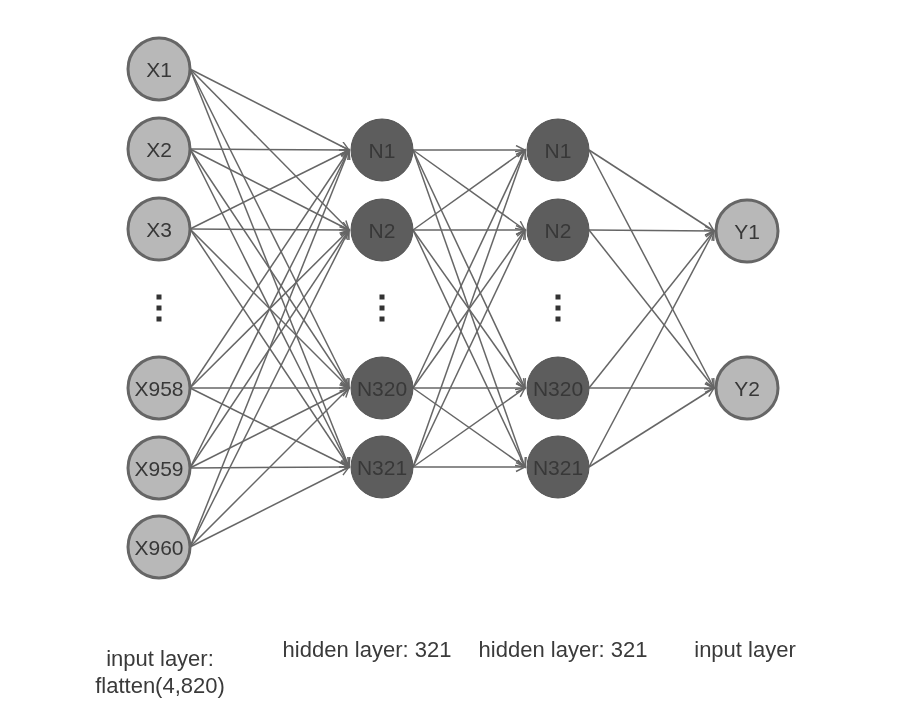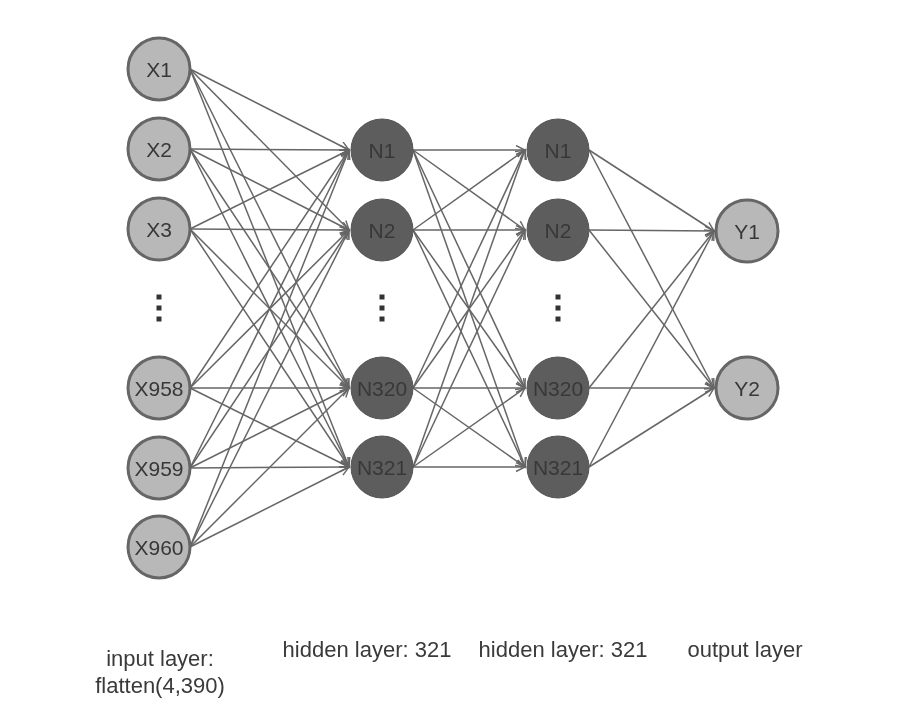--- a/index.html
+++ b/index.html
@@ -159,24 +159,24 @@
         </g>
         <g>
           <circle cx="747" cy="388" r="31" fill="#b8b8b8" stroke="#666666" stroke-width="3"></circle>
           <text class="node-label" x="747" y="388" dy="0.36em" text-anchor="middle" font-size="21" fill="#383838" font-family="&quot;Liberation Sans&quot;, sans-serif">Y2</text>
         </g>
       </g>
     </svg>
 
   <div class="caption" id="cap0" style="left: 160px; top: 672px;">
     <div>input layer:</div>
-    <div>flatten(4,390)</div>
+    <div>flatten(4,820)</div>
   </div>
   <div class="caption" id="cap1" style="left: 367px; top: 649px;">
     <div>hidden layer: 321</div>
   </div>
   <div class="caption" id="cap2" style="left: 563px; top: 649px;">
     <div>hidden layer: 321</div>
   </div>
   <div class="caption" id="cap3" style="left: 745px; top: 649px;">
-    <div>output layer</div>
+    <div>input layer</div>
   </div>
 </div>
 
 </body></html>

